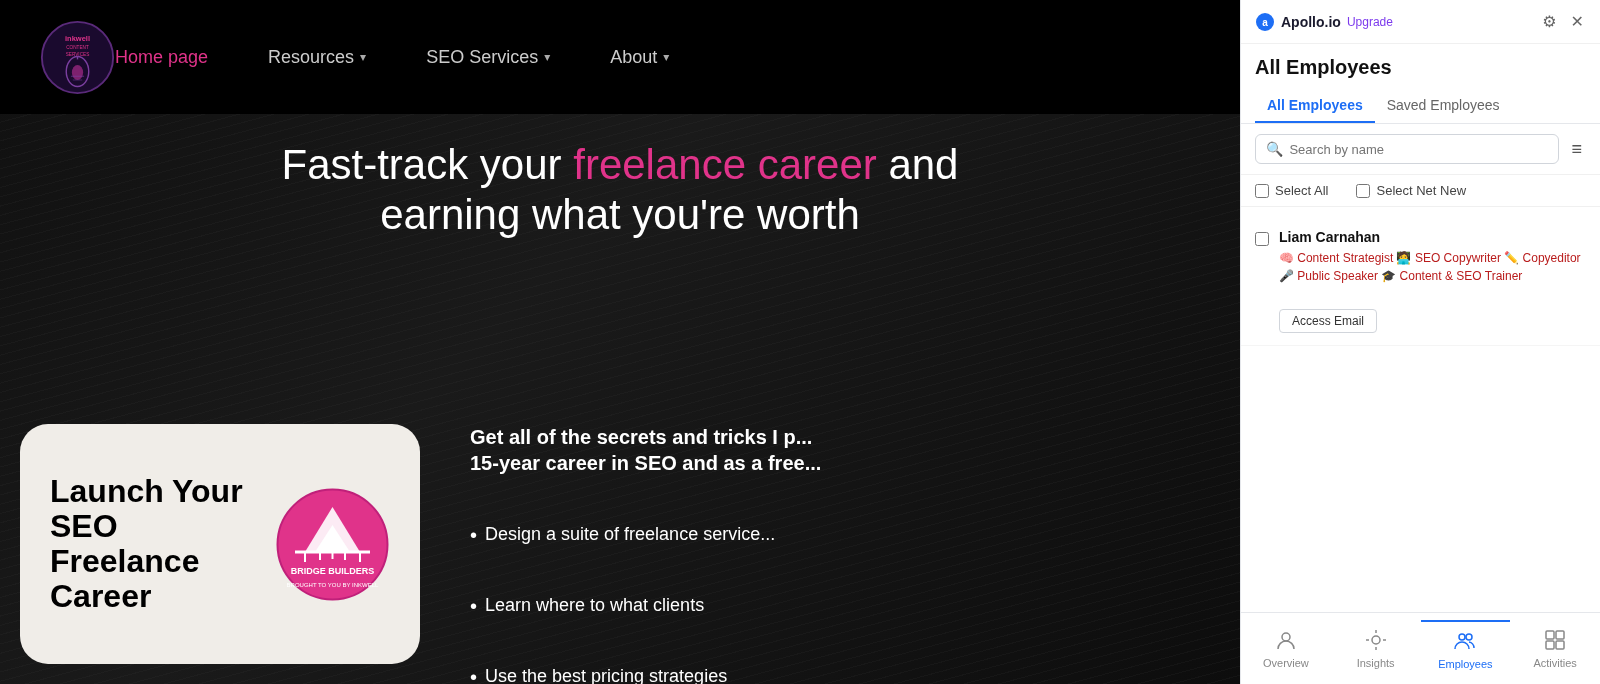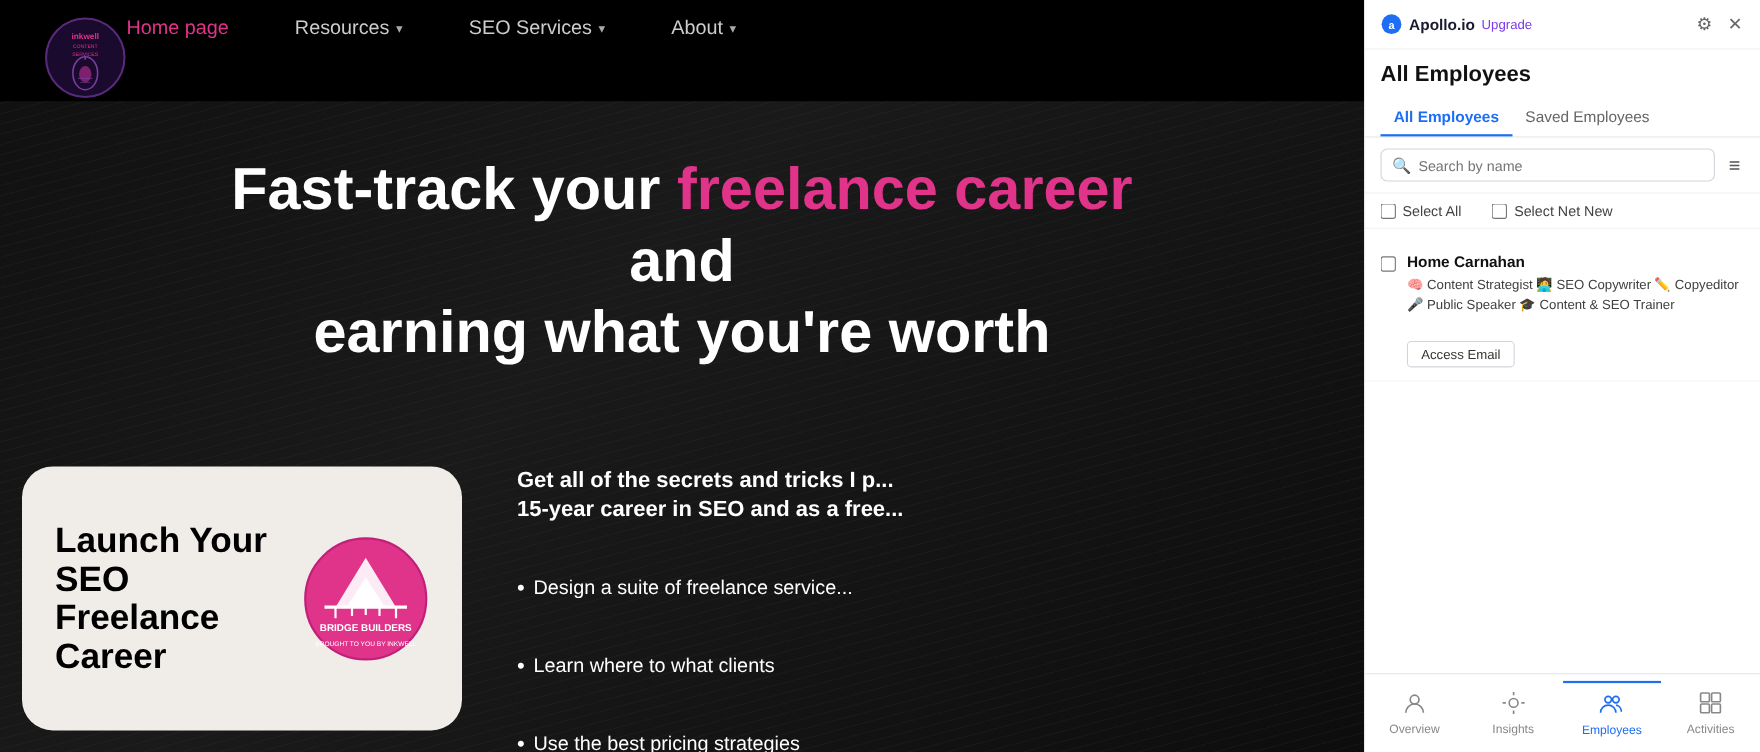--- a/index.html
+++ b/index.html
@@ -9,24 +9,24 @@
     .website {
       flex: 1;
       background: #0a0a0a;
       position: relative;
       overflow: hidden;
     }
 
     
     .nav {
       display: flex;
-      align-items: flex-start;
+      align-items: center;
       background: #000;
-      padding: 15px 40px;
-      height: 92px;
+      padding: 0 40px;
+      height: 114px;
       position: relative;
       z-index: 2;
     }
     .nav-links {
       display: flex;
       align-items: center;
       gap: 60px;
     }
     .nav-link {
       color: #e0338a;
@@ -69,22 +69,22 @@
       );
     }
     .hero-text-container {
       position: absolute;
       top: 50px;
       left: 0;
       right: 0;
       text-align: center;
     }
     .hero-title {
-      font-size: 54px;
-      font-weight: 700;
+      font-size: 42px;
+      font-weight: 400;
       color: #fff;
       line-height: 1.2;
       max-width: 900px;
       margin: 0 auto;
     }
     .hero-title .highlight {
       color: #e0338a;
     }
 
     
@@ -302,21 +302,21 @@
       flex: 1;
     }
     .employee-name {
       font-size: 14px;
       font-weight: 600;
       color: #111;
       margin-bottom: 4px;
     }
     .employee-roles {
       font-size: 12px;
-      color: #404040;
+      color: #b91c1c;
       line-height: 1.5;
     }
     .employee-actions {
       margin-top: 24px;
     }
     .access-email-btn {
       background: #fff;
       border: 1px solid #d1d5db;
       border-radius: 4px;
       padding: 4px 12px;
@@ -501,21 +501,21 @@
     <label class="checkbox-label">
       <input type="checkbox" style="">
       <span>Select Net New</span>
     </label>
   </div>
 
   <div class="apollo-employee-list">
     <div class="employee-item">
       <input type="checkbox" class="employee-checkbox" style="">
       <div class="employee-info">
-        <div class="employee-name">Home Carnahan</div>
+        <div class="employee-name">Liam Carnahan</div>
         <div class="employee-roles">🧠 Content Strategist 🧑‍💻 SEO Copywriter ✏️ Copyeditor 🎤 Public Speaker 🎓 Content &amp; SEO Trainer</div>
         <div class="employee-actions">
           <button class="access-email-btn">Access Email</button>
         </div>
       </div>
     </div>
   </div>
 
   <div class="apollo-bottom-nav">
     <div class="bottom-nav-item">

